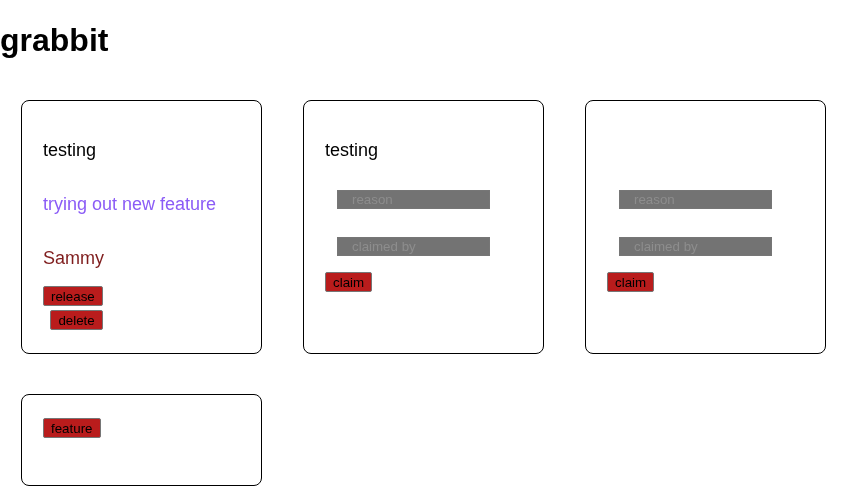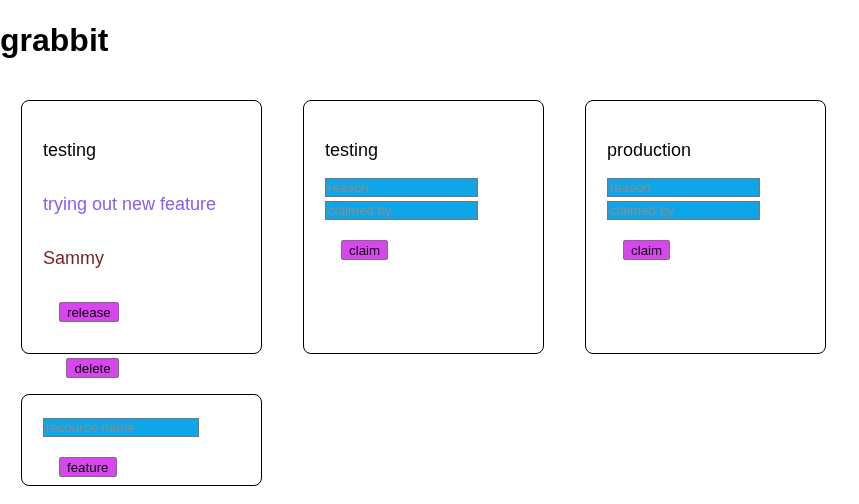--- a/index.html
+++ b/index.html
@@ -111,48 +111,48 @@
     align-items: flex-start;
     gap: 4px;
   }
 
   input[type="text"].txt {
     box-sizing: border-box;
     font-family: "Liberation Sans", sans-serif;
     font-size: 13.3333px;
     line-height: normal;
     color: #000000;
-    background: #0ea5e9;
+    background: #737373;
     border: 1px solid #767676;
     border-radius: 0;
-    padding: 1px 2px;
+    padding: 1px 14px;
     height: 19px;
-    margin: 0;
+    margin: 12px;
     outline: none;
   }
   input.txt.input-claim { width: 153px; }
   input.txt.input-create { width: 156px; }
 
   input[type="text"].txt::placeholder {
     color: #8d8d8d;
     opacity: 1;
   }
 
   button.btn {
     box-sizing: border-box;
     font-family: "Liberation Sans", sans-serif;
     font-size: 13.3333px;
     line-height: normal;
     color: #000000;
-    background: #d946ef;
+    background: #b91c1c;
     border: 1px solid #767676;
     border-radius: 2px;
     padding: 1px 7px;
     height: 20px;
-    margin: 16px;
+    margin: 0;
     cursor: pointer;
   }
 
   .create-card {
     box-sizing: border-box;
     position: absolute;
     left: 21px;
     top: 394px;
     width: 241px;
     height: 92px;
@@ -191,28 +191,26 @@
   <div class="card">
     <p class="card-title">testing</p>
     <div class="claim-form">
       <input class="txt input-claim" type="text" placeholder="reason" style="">
       <input class="txt input-claim" type="text" placeholder="claimed by" style="">
       <button class="btn" type="button">claim</button>
     </div>
   </div>
 
   <div class="card">
-    <p class="card-title">production</p>
     <div class="claim-form">
       <input class="txt input-claim" type="text" placeholder="reason" style="">
       <input class="txt input-claim" type="text" placeholder="claimed by" style="">
       <button class="btn" type="button">claim</button>
     </div>
   </div>
 
 </div>
 
 <div class="create-card">
   <div class="create-form">
-    <input class="txt input-create" type="text" placeholder="resource name" style="">
     <button class="btn" type="button">feature</button>
   </div>
 </div>
 
 </body></html>

